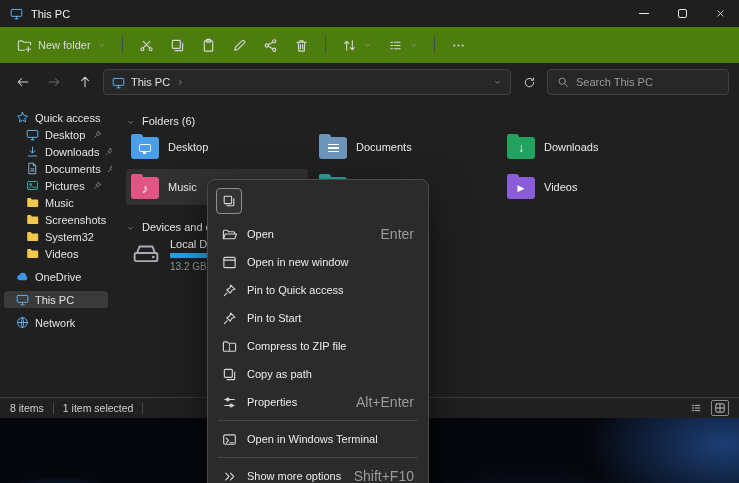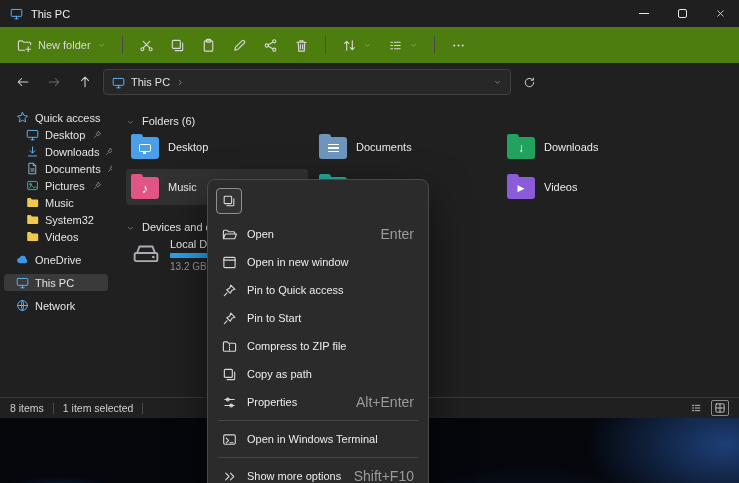--- a/index.html
+++ b/index.html
@@ -358,20 +358,26 @@
         <span class="spacer"></span>
         <svg class="ic chev-sm">
             <use href="#i-chevdown"></use>
           </svg>
       </div>
       <button class="nav-btn">
           <svg class="ic" style="width:13px;height:13px">
             <use href="#i-refresh"></use>
           </svg>
         </button>
+      <div class="searchbox">
+        <svg class="ic" style="width:12px;height:12px;color:#9b9b9b">
+            <use href="#i-search"></use>
+          </svg>
+        <input type="text" placeholder="Search This PC" style="">
+      </div>
     </div>
 
     <div class="wbody">
 
       <div class="sidebar">
         <div class="srow">
           <svg class="ic sic c-blue">
               <use href="#i-star"></use>
             </svg>
           <span>Quick access</span>
@@ -410,20 +416,26 @@
           <span>Pictures</span>
           <svg class="ic pin">
               <use href="#i-pin"></use>
             </svg>
         </div>
         <div class="srow sub">
           <svg class="ic sic c-yellow">
               <use href="#i-folder"></use>
             </svg>
           <span>Music</span>
+        </div>
+        <div class="srow sub">
+          <svg class="ic sic c-yellow">
+              <use href="#i-folder"></use>
+            </svg>
+          <span>Screenshots</span>
         </div>
         <div class="srow sub">
           <svg class="ic sic c-yellow">
               <use href="#i-folder"></use>
             </svg>
           <span>System32</span>
         </div>
         <div class="srow sub">
           <svg class="ic sic c-yellow">
               <use href="#i-folder"></use>

